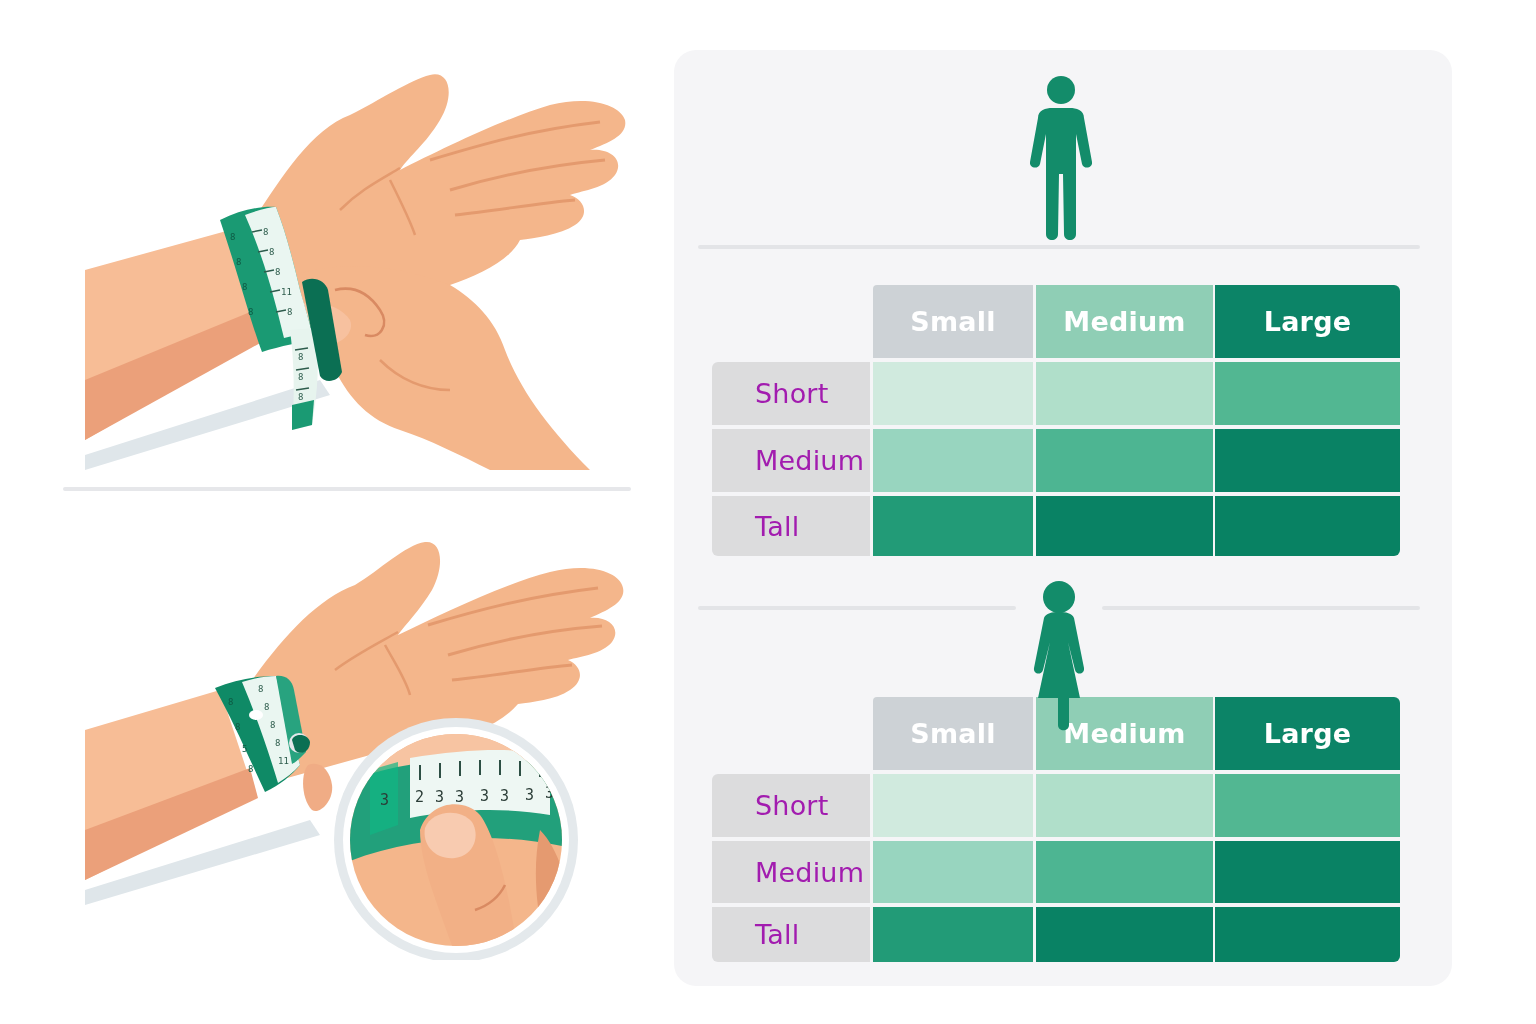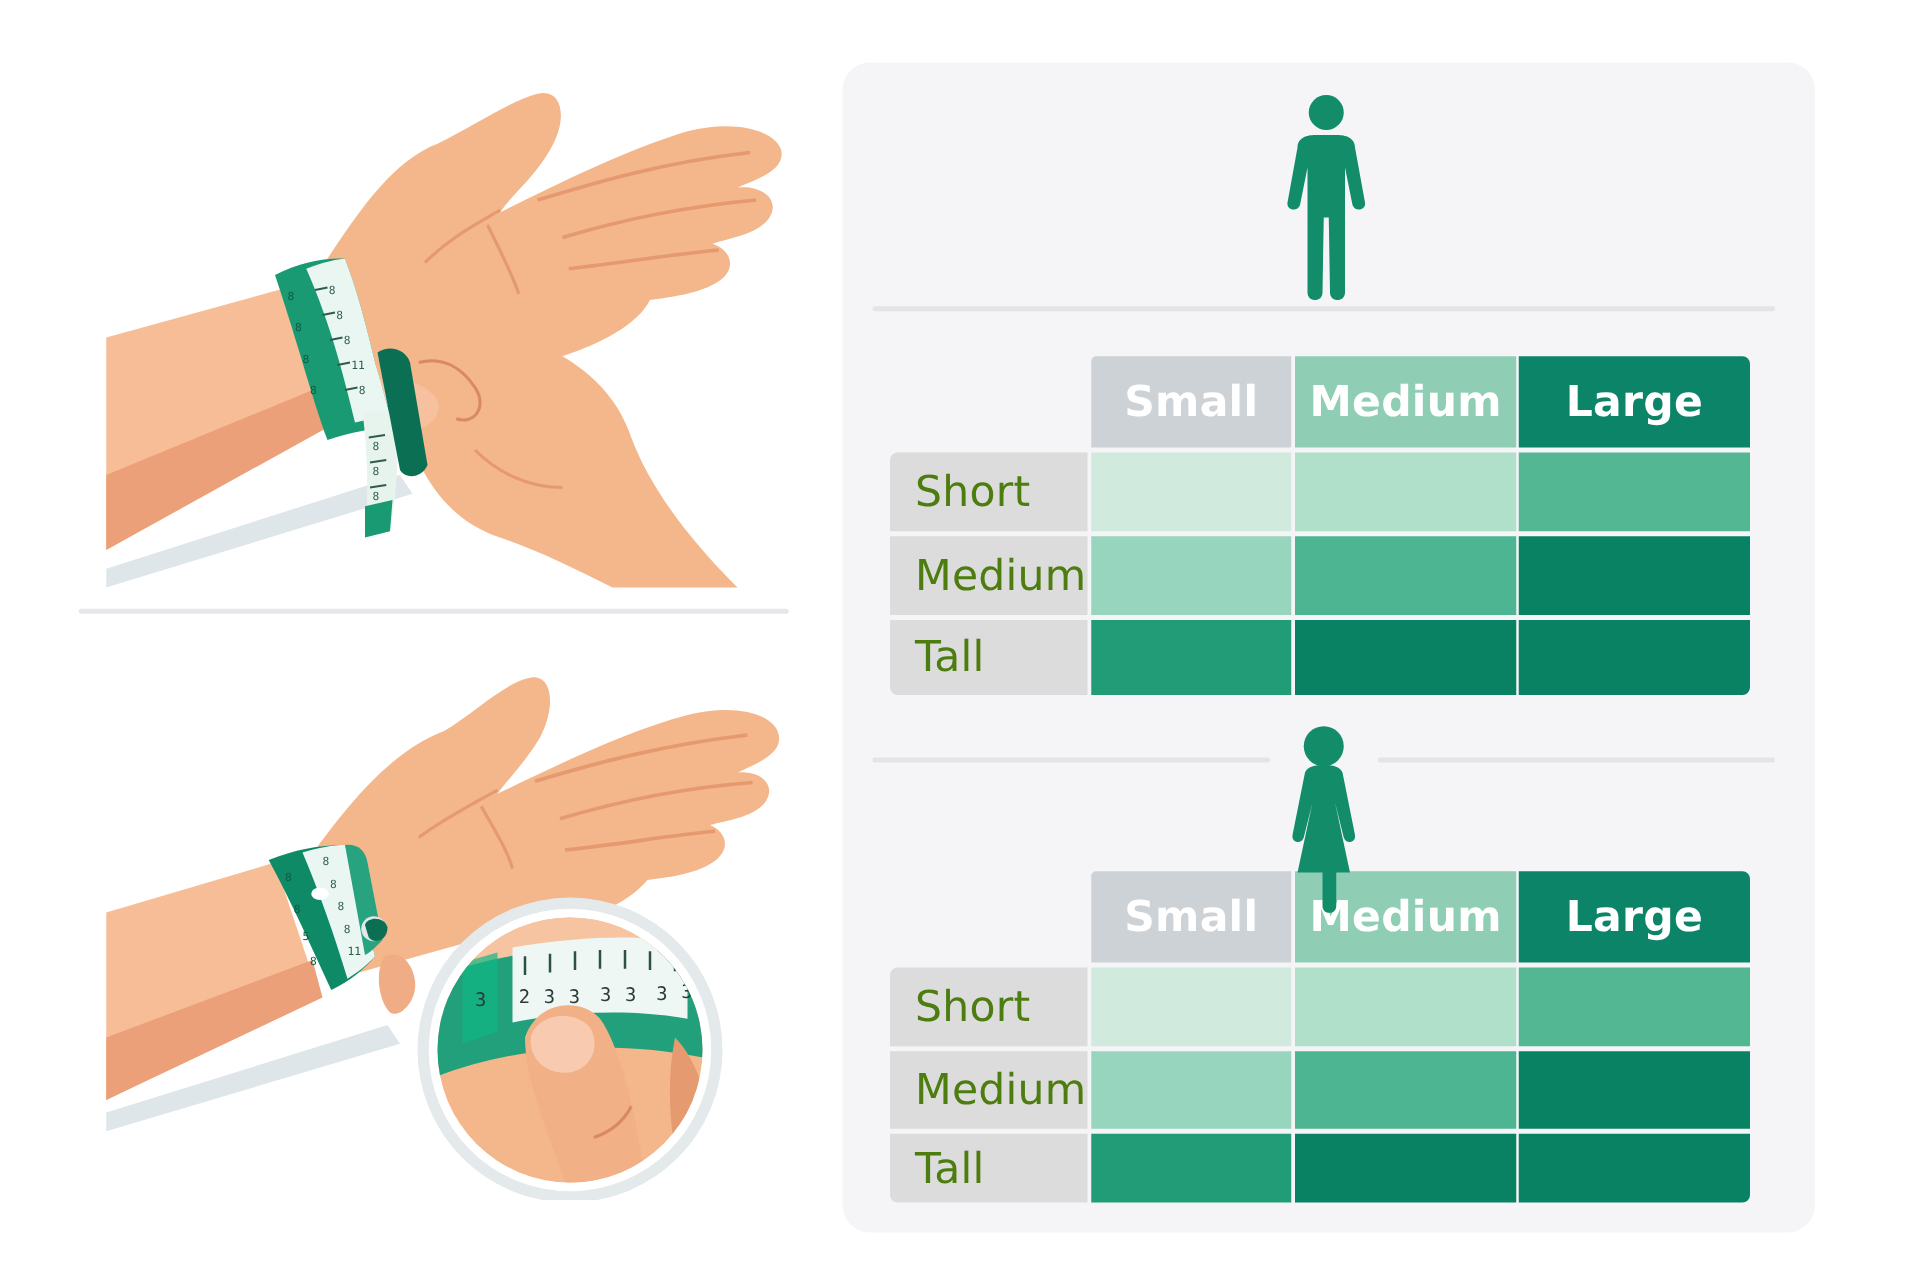--- a/index.html
+++ b/index.html
@@ -19,24 +19,24 @@
     background: #f5f5f7; border-radius: 22px;
   }
 
   .hline { position: absolute; height: 4px; background: #e3e4e7; border-radius: 2px; }
 
   .figure { position: absolute; }
 
   .table { position: absolute; }
   .cell {
     position: absolute; display: flex; align-items: center;
-    font-size: 34px; letter-spacing: 0.2px;
+    font-size: 27px; letter-spacing: 0.2px;
   }
   .hdr { justify-content: center; color: #ffffff; font-weight: bold; }
-  .rowlbl { background: #dcdcdd; color: #4d7c0f; padding-left: 20px; }
+  .rowlbl { background: #dcdcdd; color: #a21caf; padding-left: 43px; }
   .swatch { }
 </style>
 </head>
 <body>
 
 <div class="illus" style="left:80px; top:60px; width:580px; height:420px;">
   <svg width="580" height="420" viewBox="0 0 580 420">
 
     <polygon points="5,395 240,320 250,335 5,410" fill="#dfe6ea"></polygon>
 

